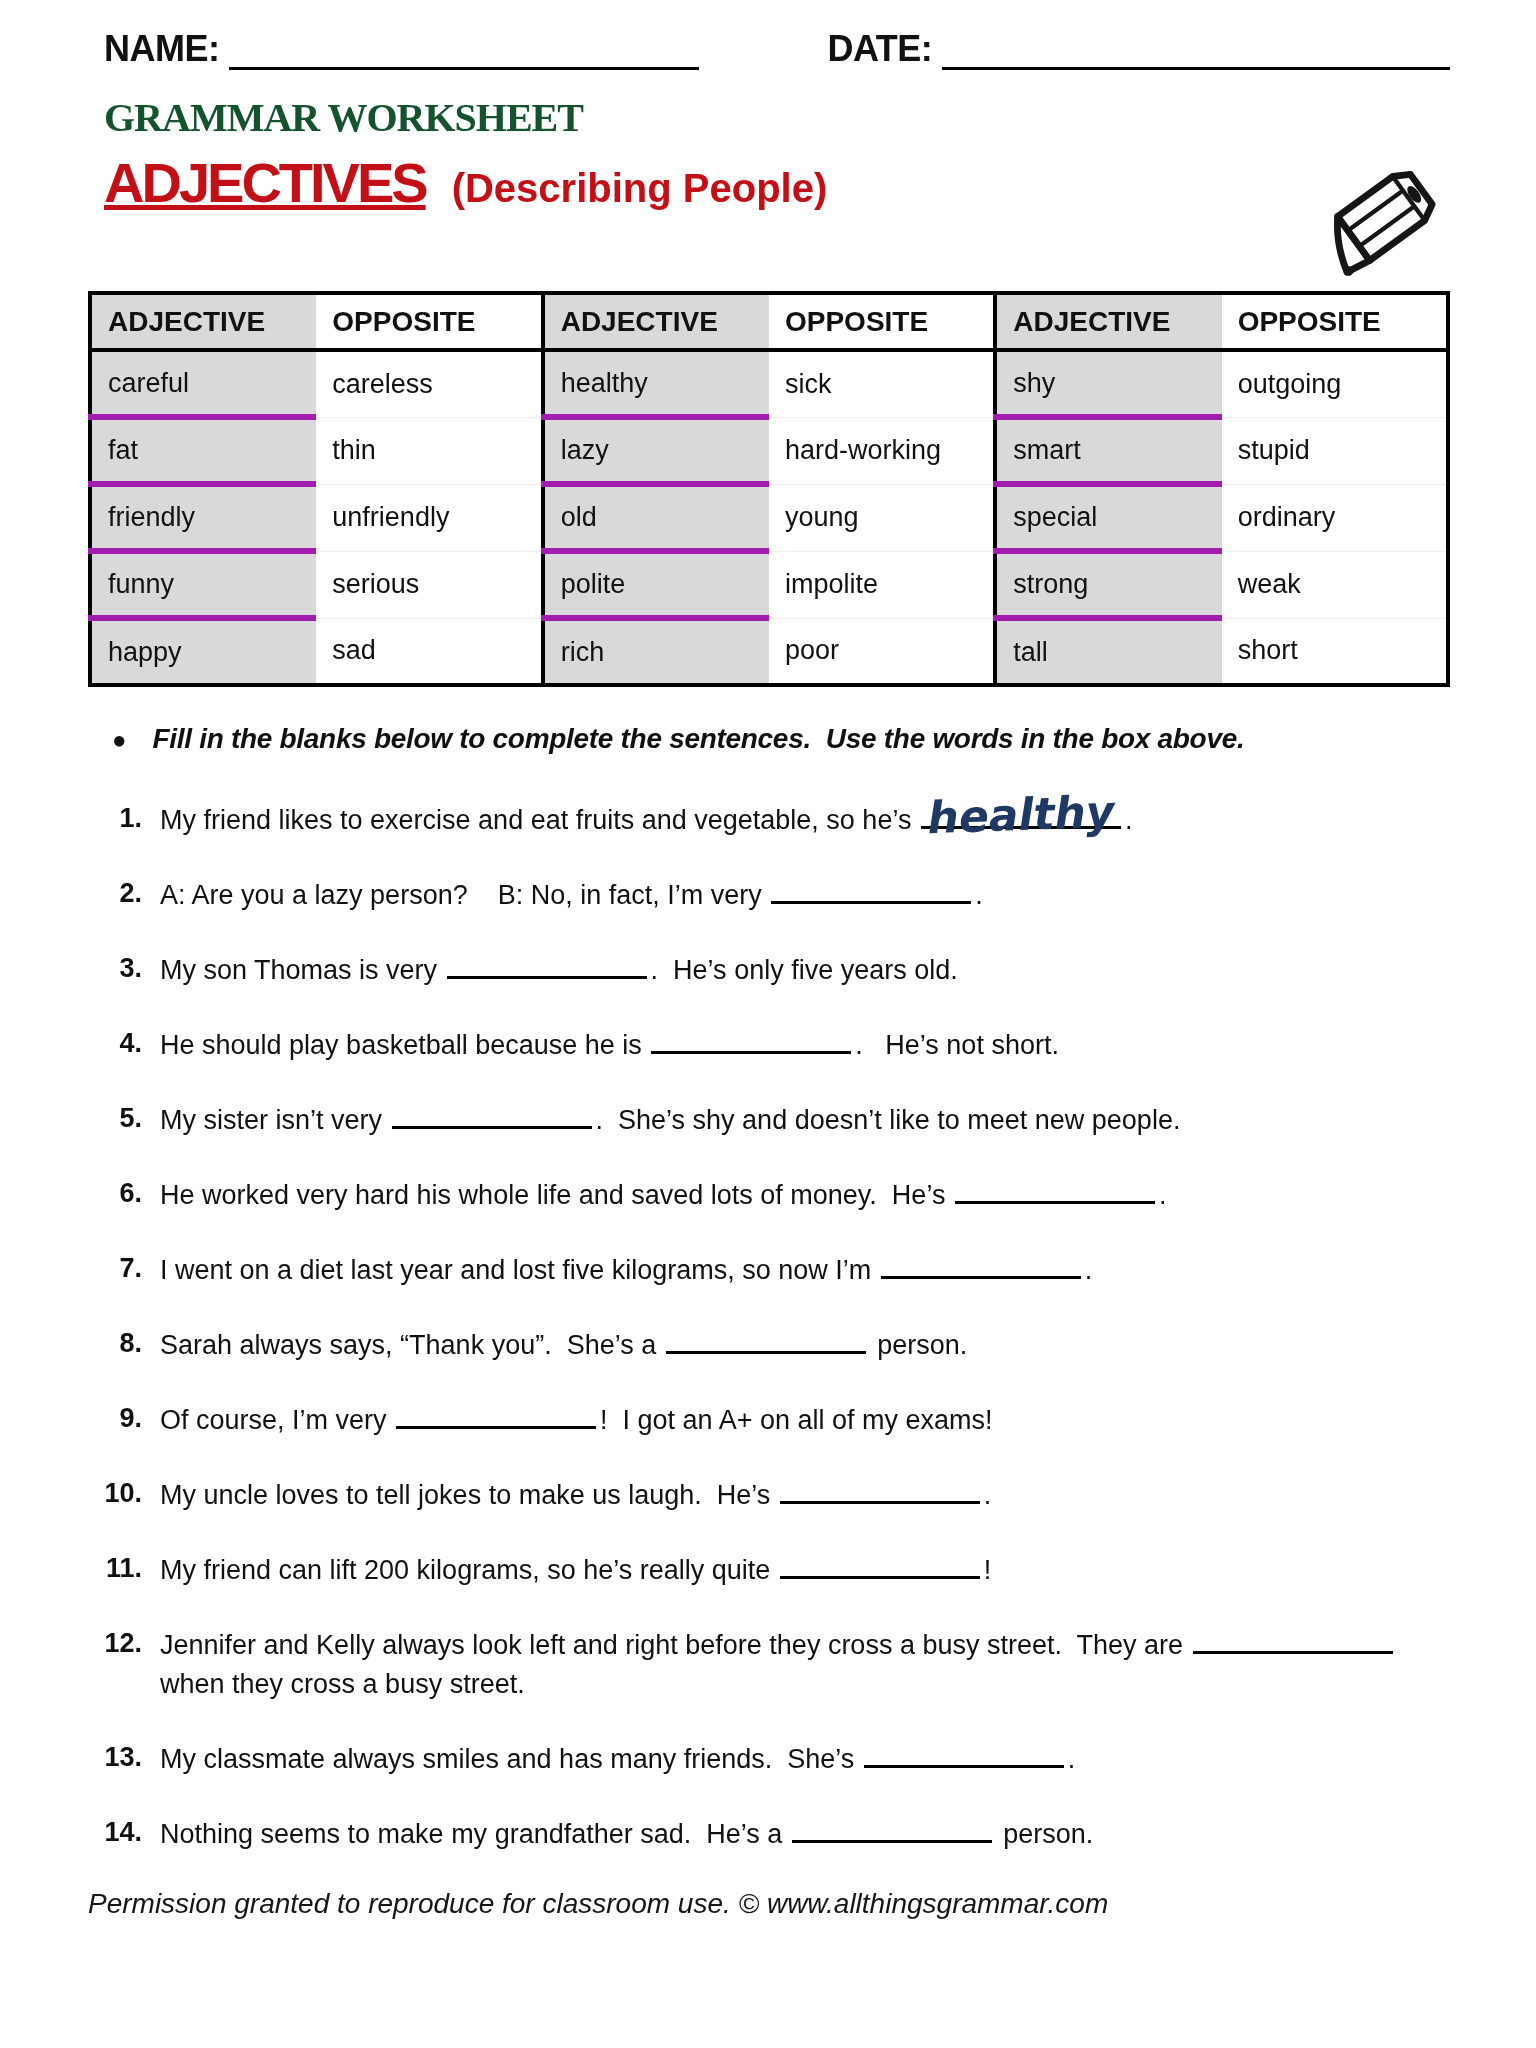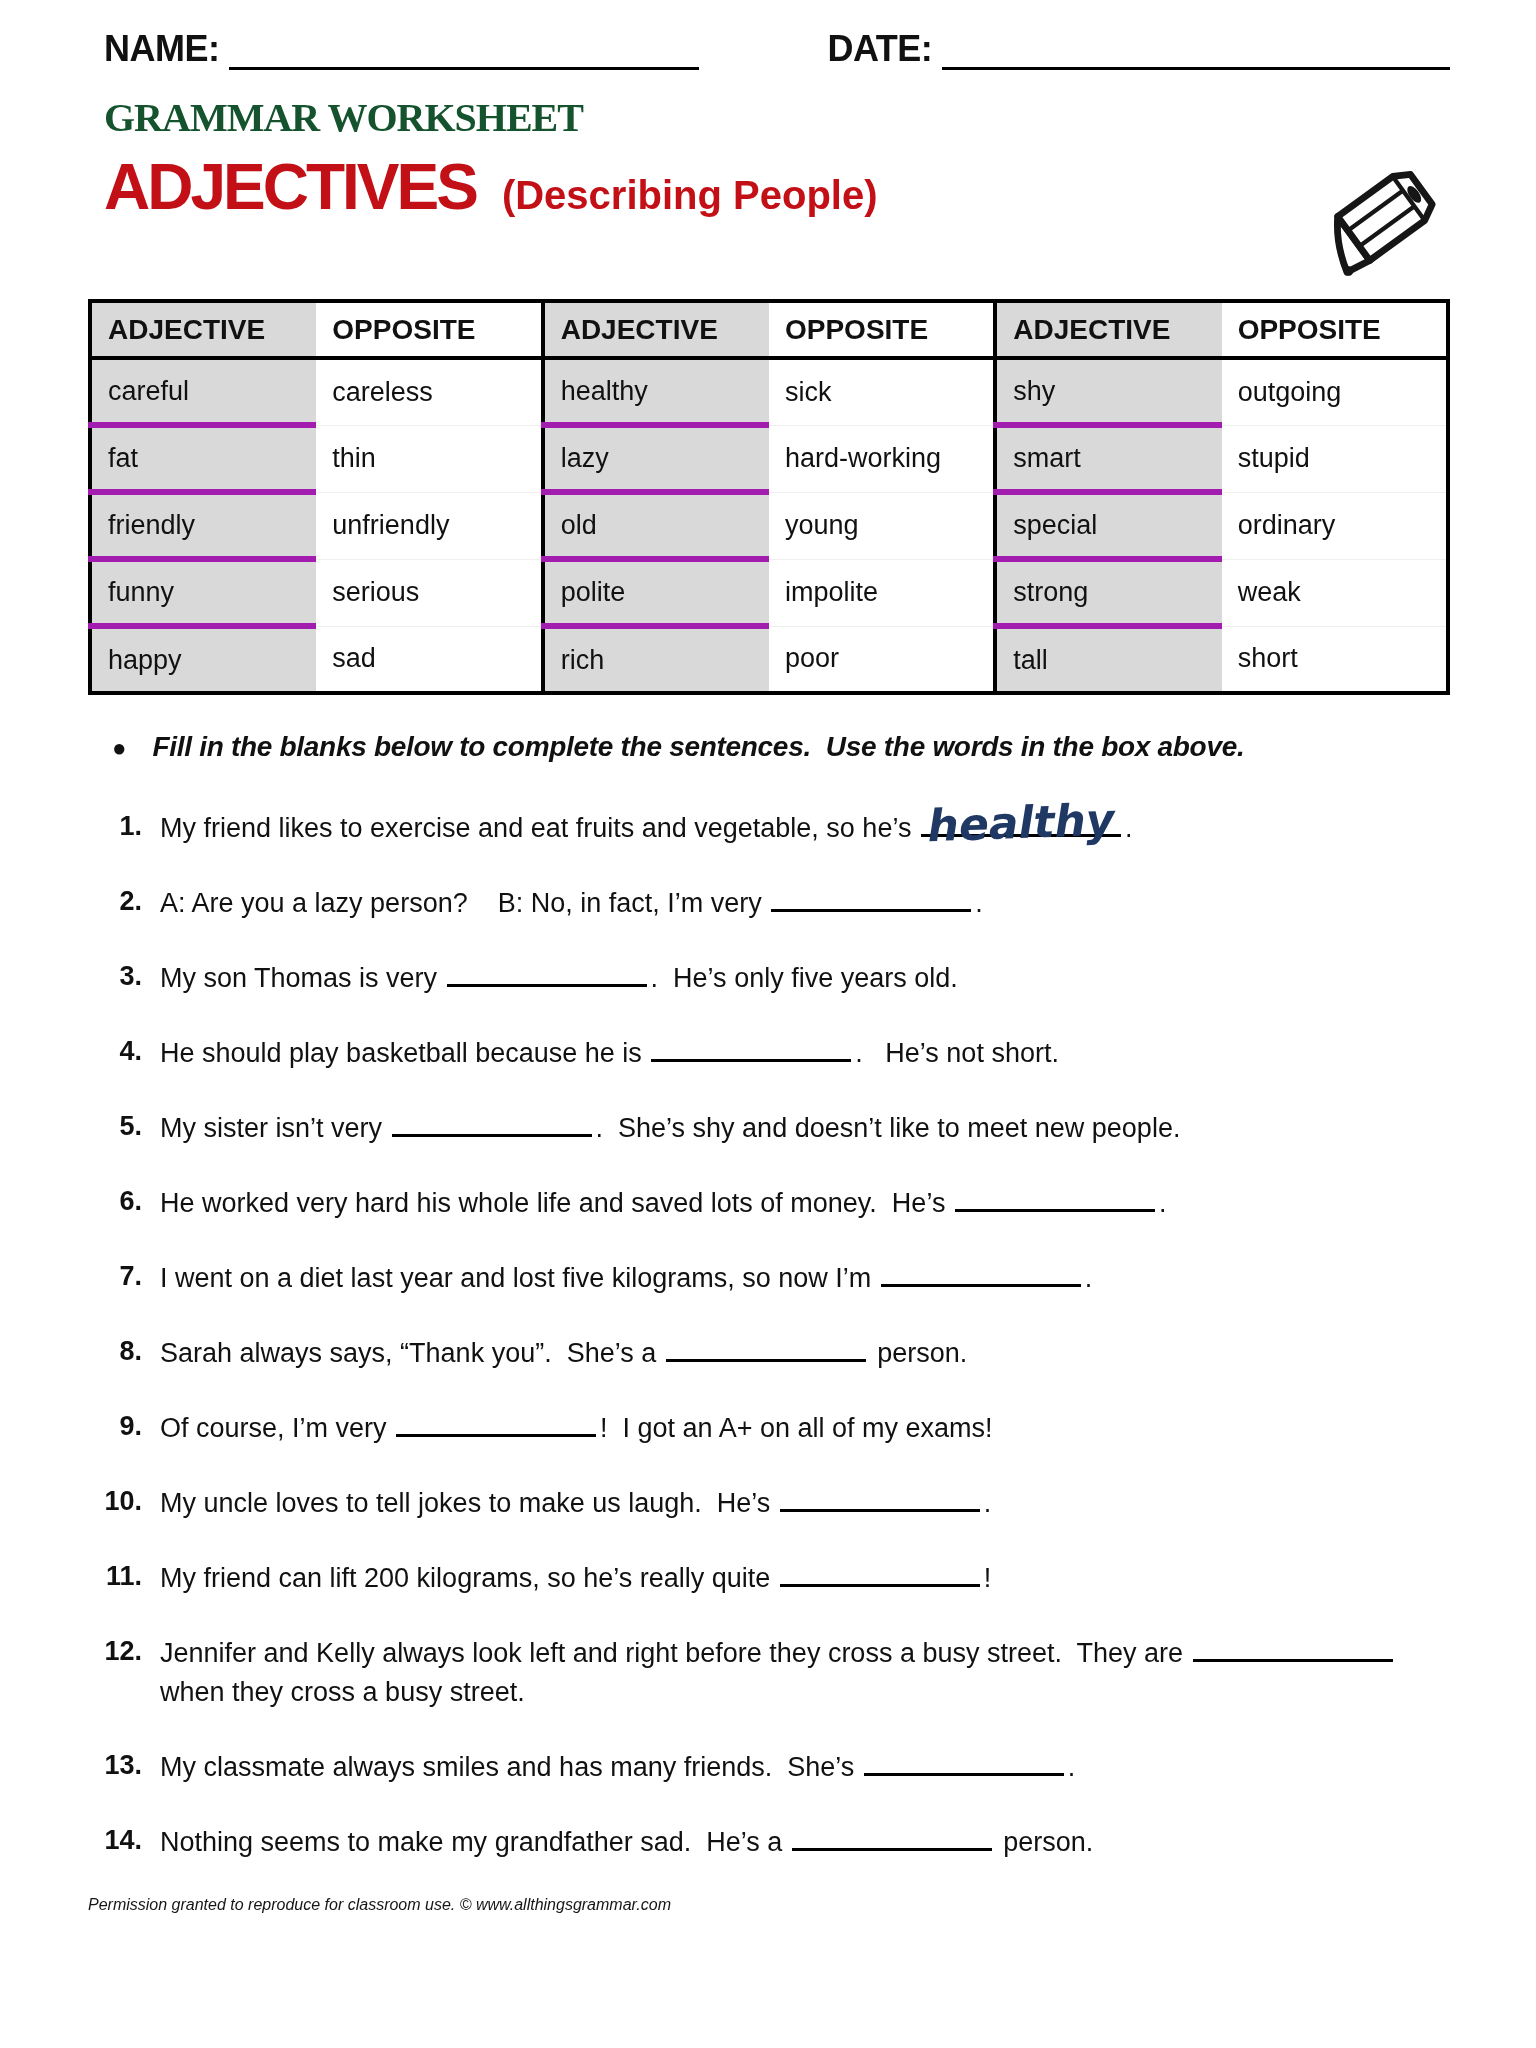--- a/index.html
+++ b/index.html
@@ -10,21 +10,21 @@
   
   .topline { display:flex; align-items:flex-end; margin-left:16px; font-size:36px; font-weight:bold; letter-spacing:-0.5px; }
   .tl-line { display:inline-block; border-bottom:3px solid #000; height:34px; }
   .line-name { width:470px; margin-left:10px; }
   .date-label { margin-left:128px; }
   .line-date { flex:1; margin-left:10px; }
 
   
   .h1 { margin:24px 0 0 16px; font-size:40px; font-weight:bold; letter-spacing:-1px; color:#14532d;font-family:Liberation Serif, serif; }
   .titlerow { display:flex; align-items:baseline; gap:26px; margin:14px 0 0 16px; }
-  .main-title { font-size:64px; font-weight:bold; letter-spacing:-3px; color:var(--red,#C31017); line-height:1.0; }
+  .main-title { font-size:56px; font-weight:bold; letter-spacing:-3px; color:var(--red,#C31017); line-height:1.0;text-decoration:underline; }
   .subtitle { font-size:40px; font-weight:bold; letter-spacing:0px; color:var(--red,#C31017); }
 
   .pencil { position:absolute; top:146px; right:84px; width:136px; height:136px; }
 
   
   table.adj { width:100%; border-collapse:collapse; table-layout:fixed; margin-top:80px; border:4px solid #000;padding-left:9px; }
   table.adj th { height:57px; font-size:28px; font-weight:bold; text-align:left; padding-left:16px; border-bottom:4px solid #000; }
   table.adj td { height:67px; font-size:27px; text-align:left; padding-left:16px; }
   table.adj .shade { background:var(--shade,#D9D9D9); }
   table.adj td.shade { border-bottom:6px solid #a21caf; }
@@ -40,21 +40,21 @@
   
   .questions { margin-top:44px; }
   .q { display:flex; margin-bottom:34px; line-height:39px; font-size:27px; }
   .qnum { flex:none; width:72px; text-align:right; padding-right:18px; font-weight:bold; }
   .qtext { flex:1; white-space:pre-wrap; }
   .blank { display:inline-block; width:200px; border-bottom:3px solid #000; height:30px; vertical-align:baseline; position:relative; margin:0 4px 0 2px; }
   .answer { position:absolute; left:50%; bottom:-8px; transform:translateX(-50%) rotate(-2deg);
             font-family:"DejaVu Sans", sans-serif; font-weight:bold; font-style:italic;
             font-size:44px; color:var(--blue,#1F3864); white-space:nowrap; }
 
-  .footer { margin-top:auto; margin-left:0; font-size:16px; font-style:italic; color:#161616; padding-bottom:6px; }
+  .footer { margin-top:auto; margin-left:0; font-size:28px; font-style:italic; color:#161616; padding-bottom:6px; }
 </style>
 </head>
 <body>
 
 <div class="page">
 
   <div class="topline">
     <span>NAME:</span>
     <span class="tl-line line-name"></span>
     <span class="date-label">DATE:</span>

